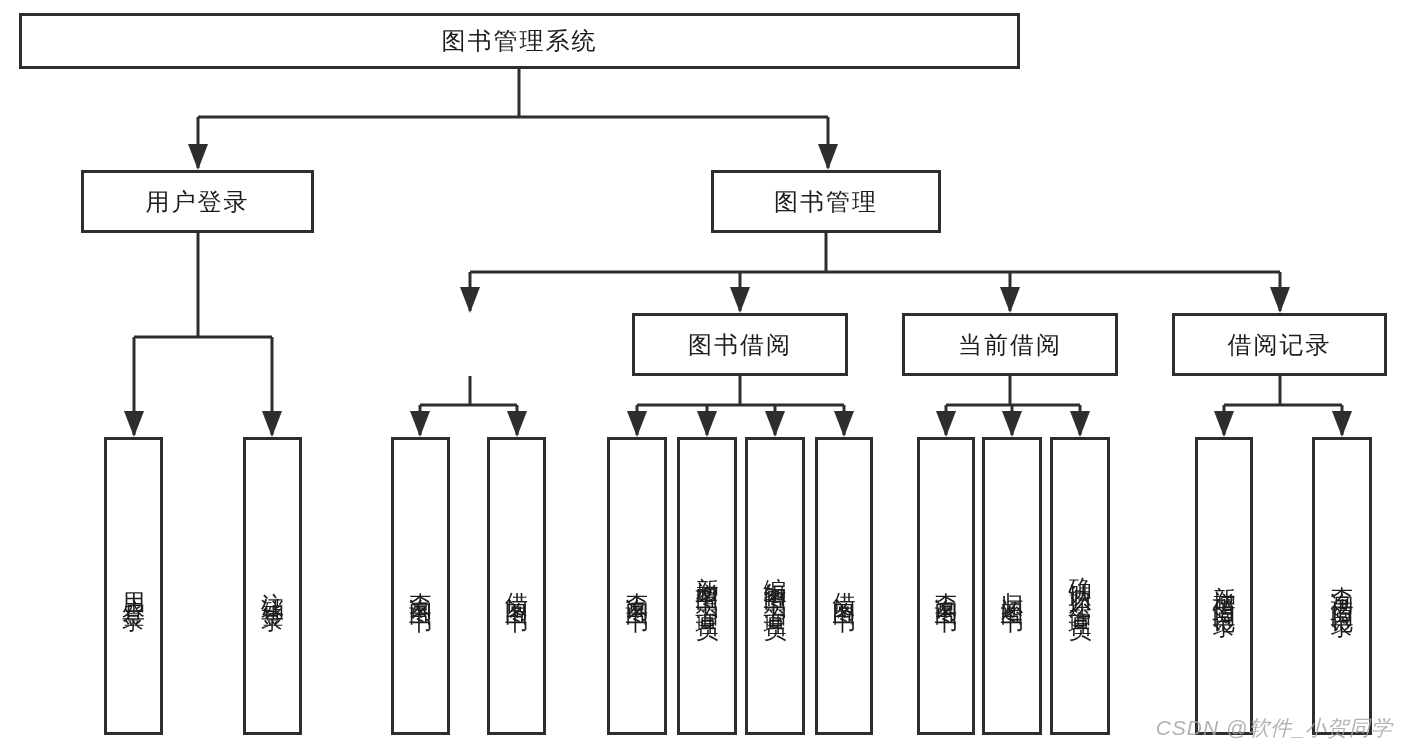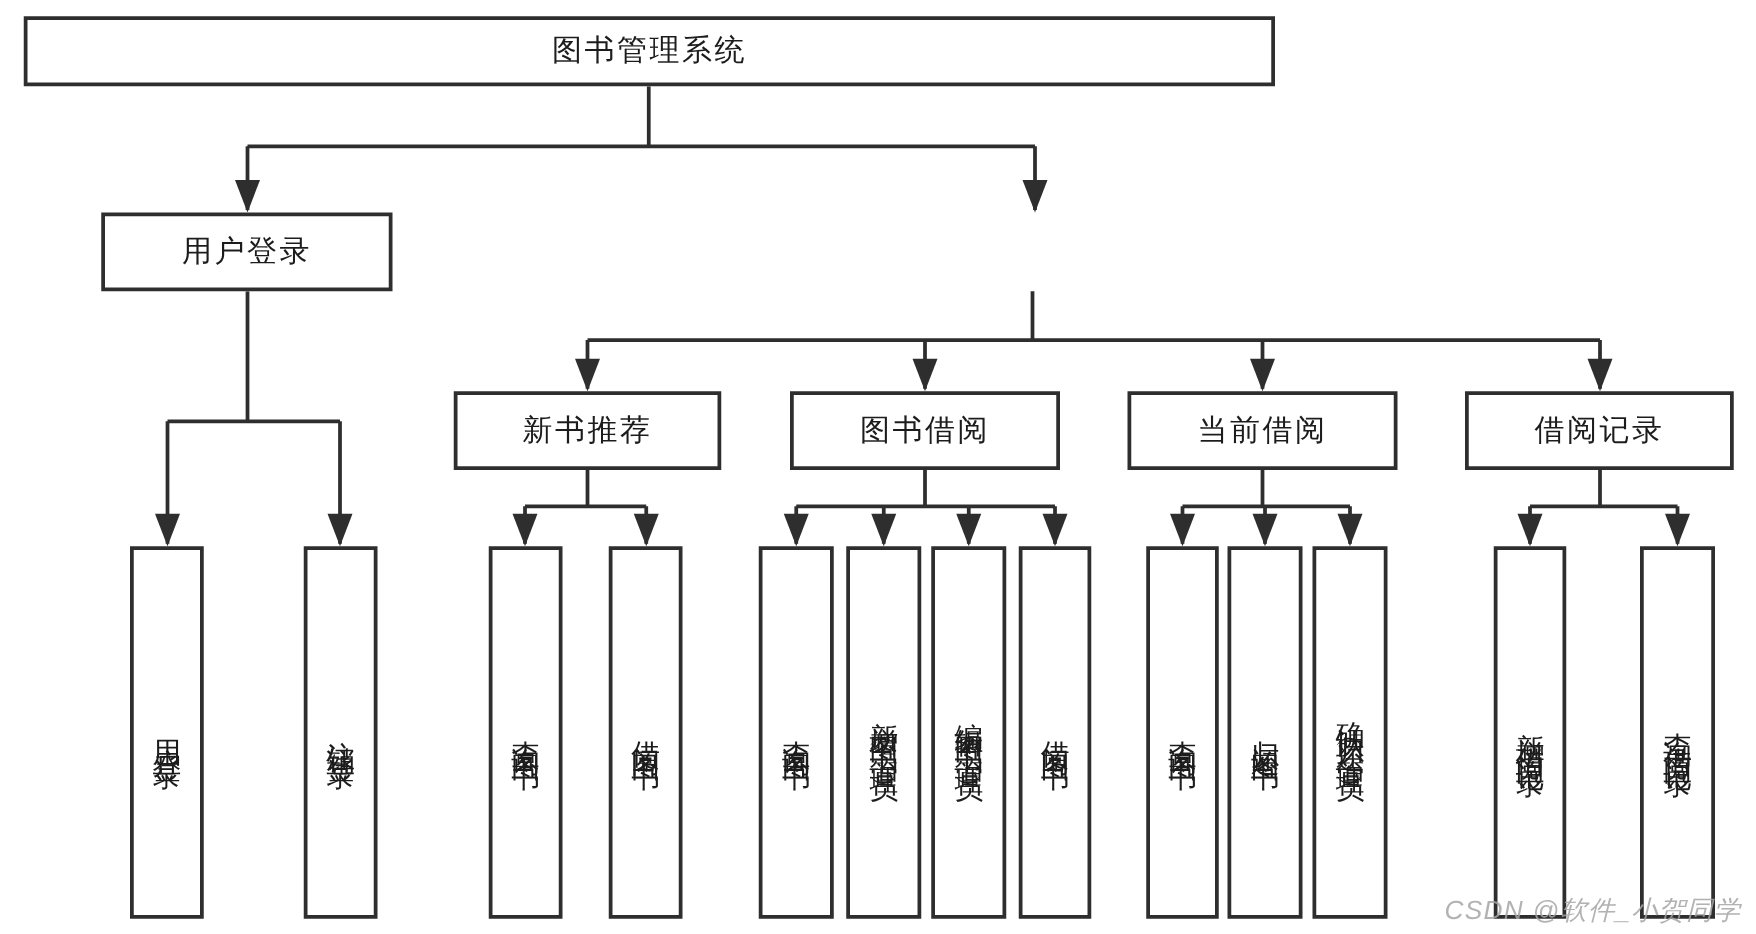--- a/index.html
+++ b/index.html
@@ -108,24 +108,24 @@
     </g>
   </svg>
 
   <div class="box h-box b-root">
     <span>图书管理系统</span>
   </div>
 
   <div class="box h-box b-ulogin">
     <span>用户登录</span>
   </div>
+  <div class="box h-box b-bookmgmt">
+    <span>图书管理</span>
+  </div>
 
-  <div class="box h-box b-newbook">
-    <span>新书推荐</span>
-  </div>
   <div class="box h-box b-current">
     <span>当前借阅</span>
   </div>
   <div class="box h-box b-borrow">
     <span>图书借阅</span>
   </div>
   <div class="box h-box b-records">
     <span>借阅记录</span>
   </div>
 

